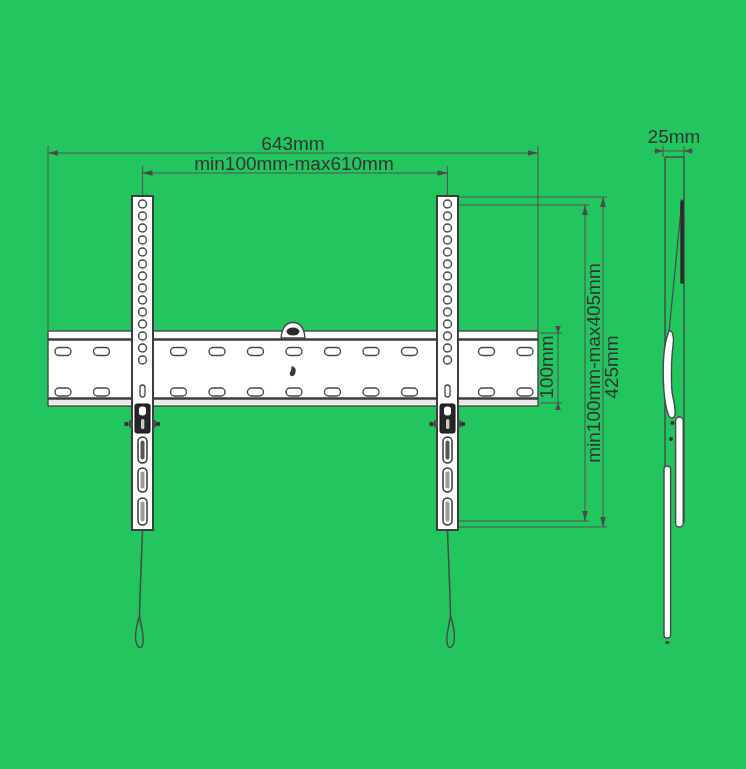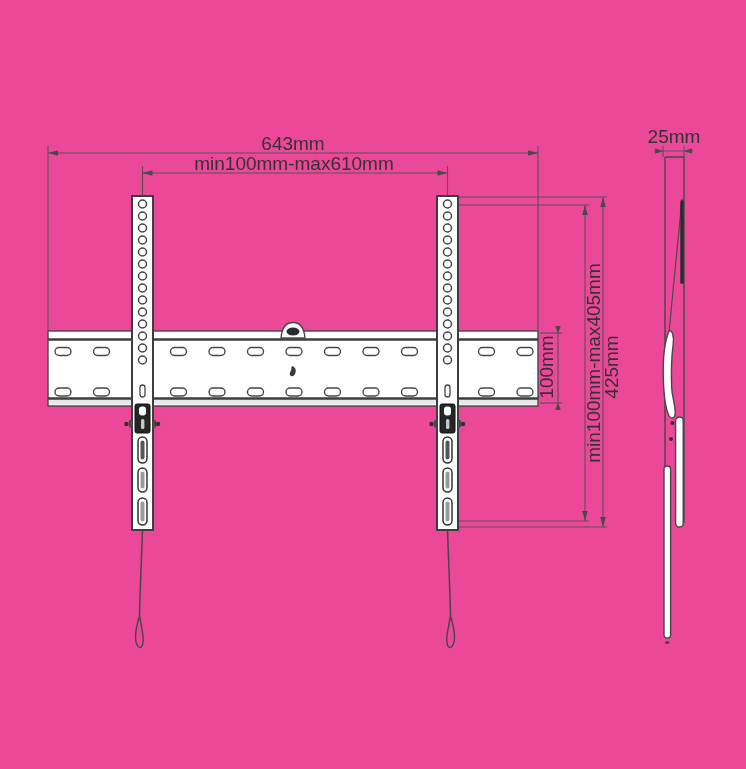--- a/index.html
+++ b/index.html
@@ -1,16 +1,16 @@
 <!DOCTYPE html>
 <html><head>
 <meta charset="utf-8">
 <style>
   html,body { margin:0; padding:0; background:#ffffff; }
-  .stage { position:relative; width:746px; height:769px; background:#ec4899; overflow:hidden;text-align:right; }
+  .stage { position:relative; width:746px; height:769px; background:#22c55e; overflow:hidden;text-align:right; }
   svg { display:block; }
   .ln  { stroke:#474747; stroke-width:1.4; }
   .dim { stroke:#555555; stroke-width:1.1; fill:none; }
   .arr { fill:#4a4a4a; stroke:none; }
   .lbl { font-family:"Liberation Sans", sans-serif; font-size:19px; fill:#333333; }
 </style>
 </head>
 <body>
 
 <div class="stage">

